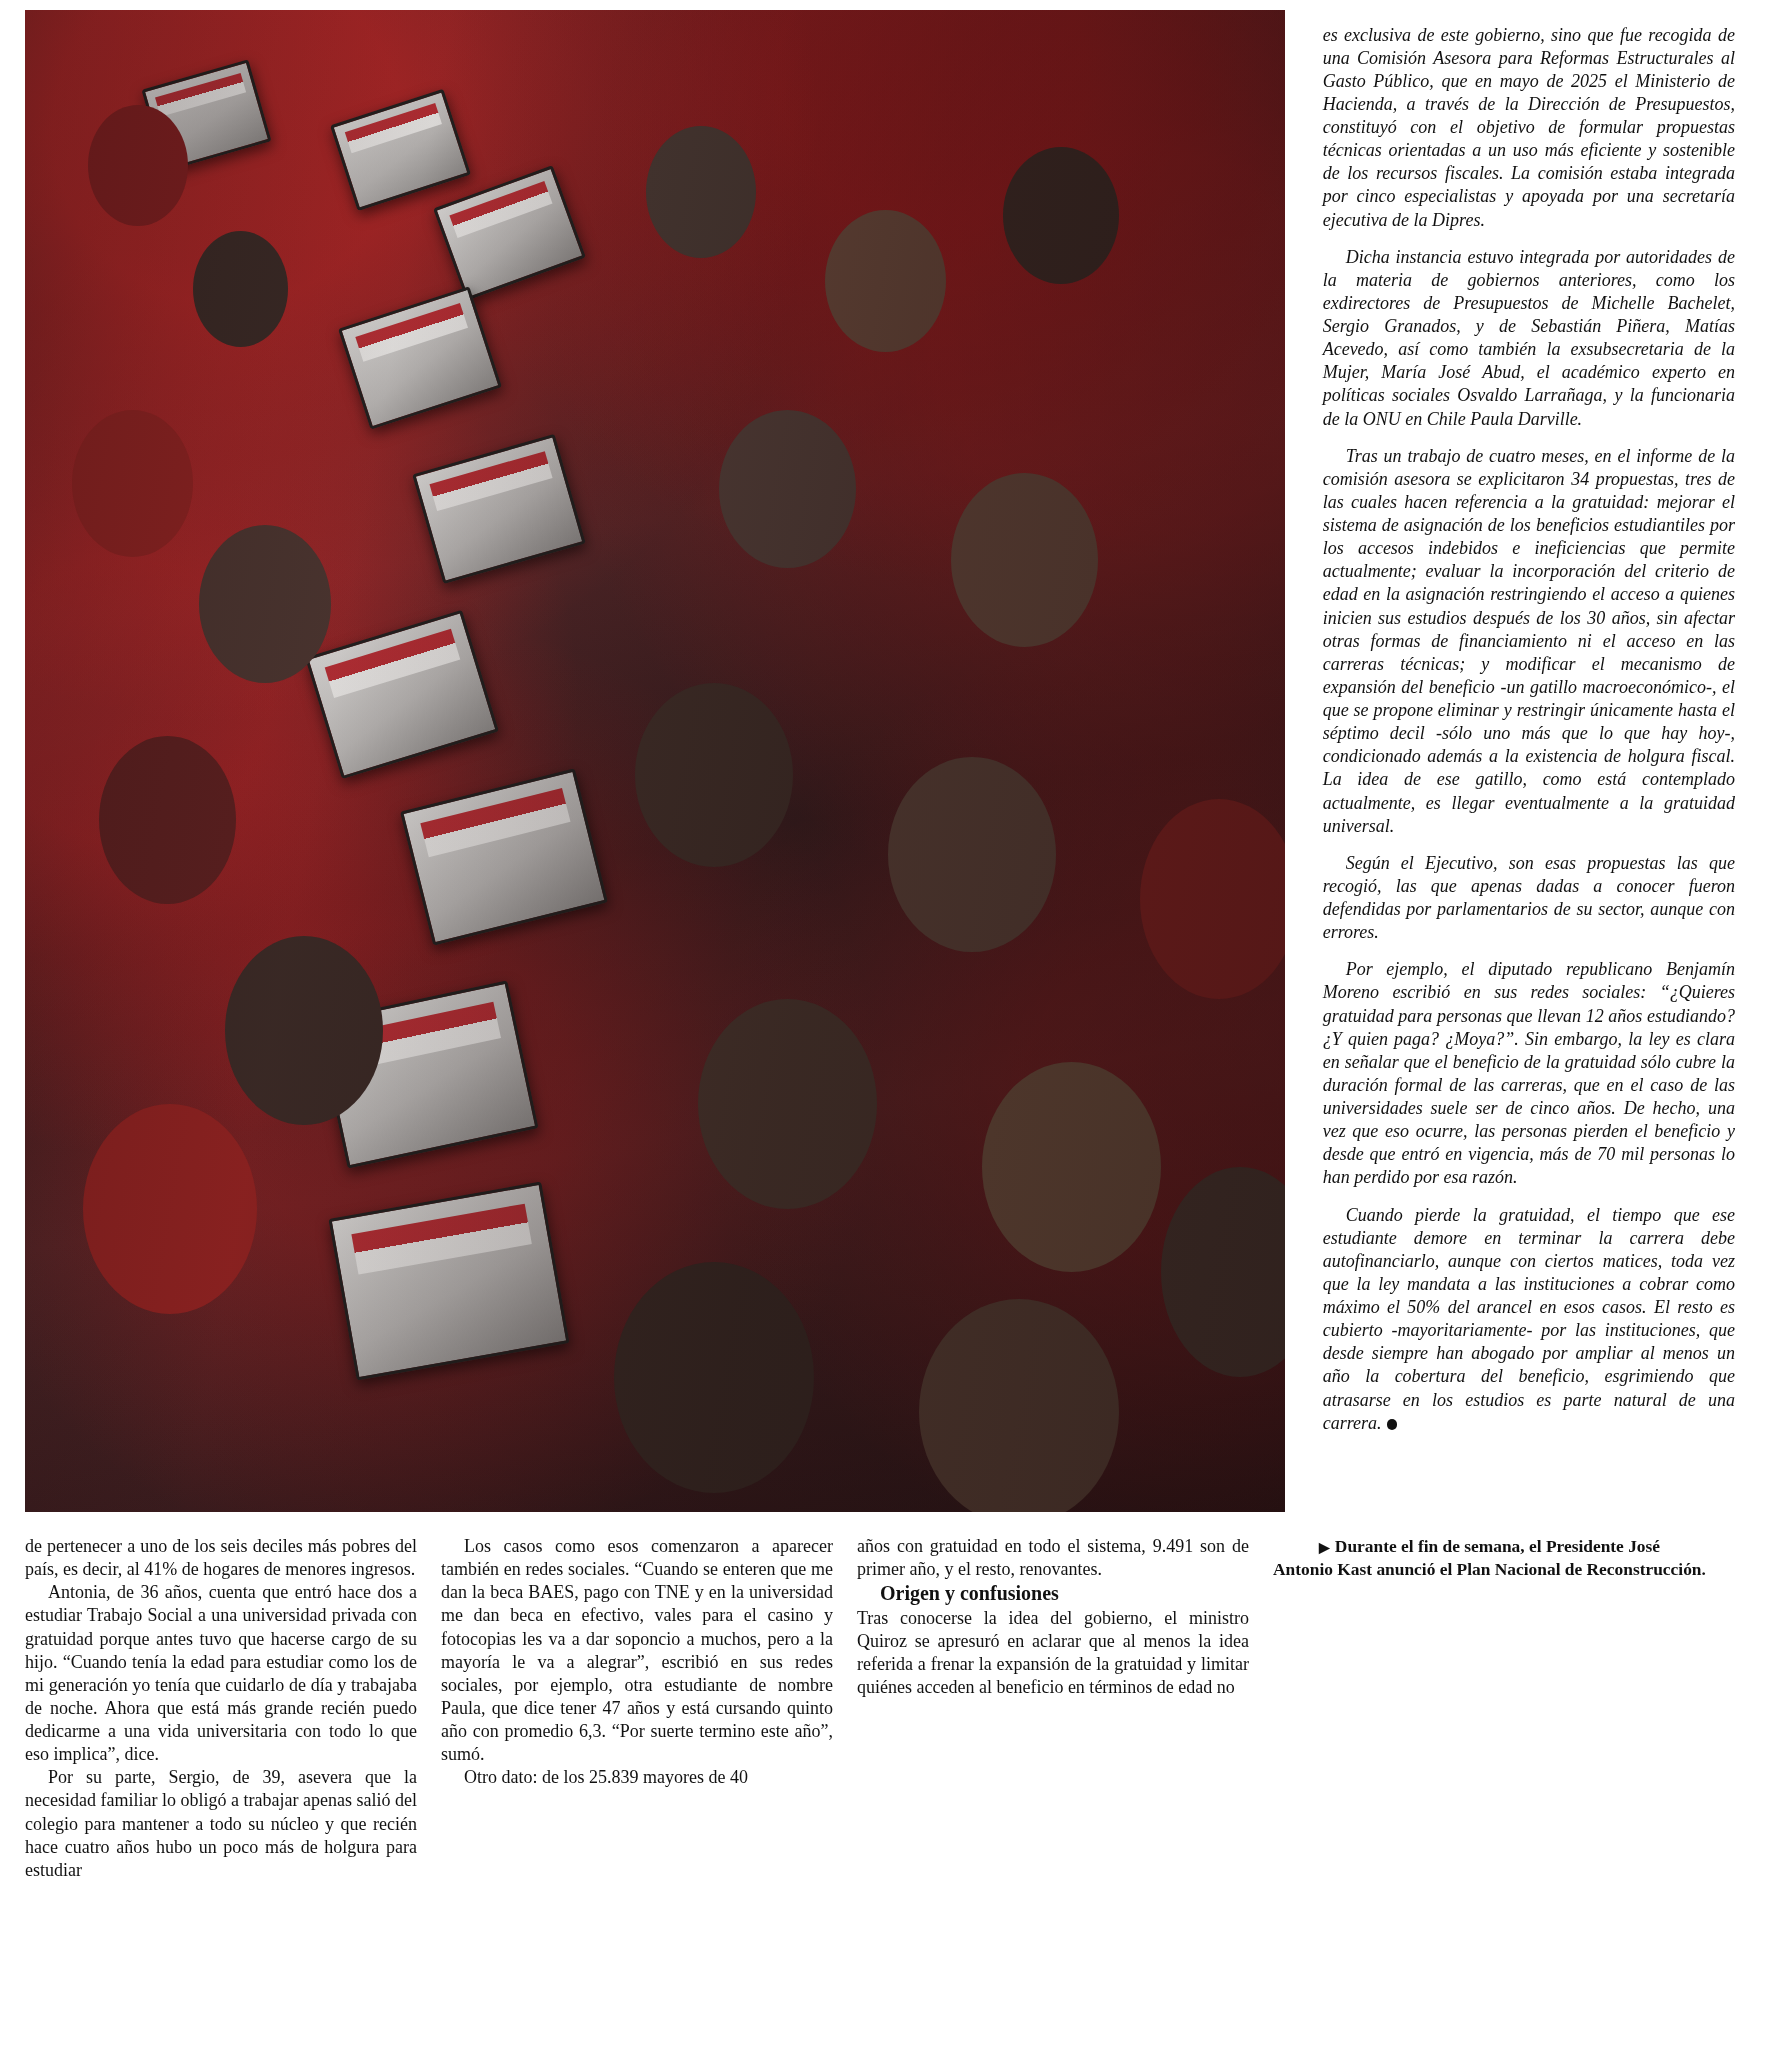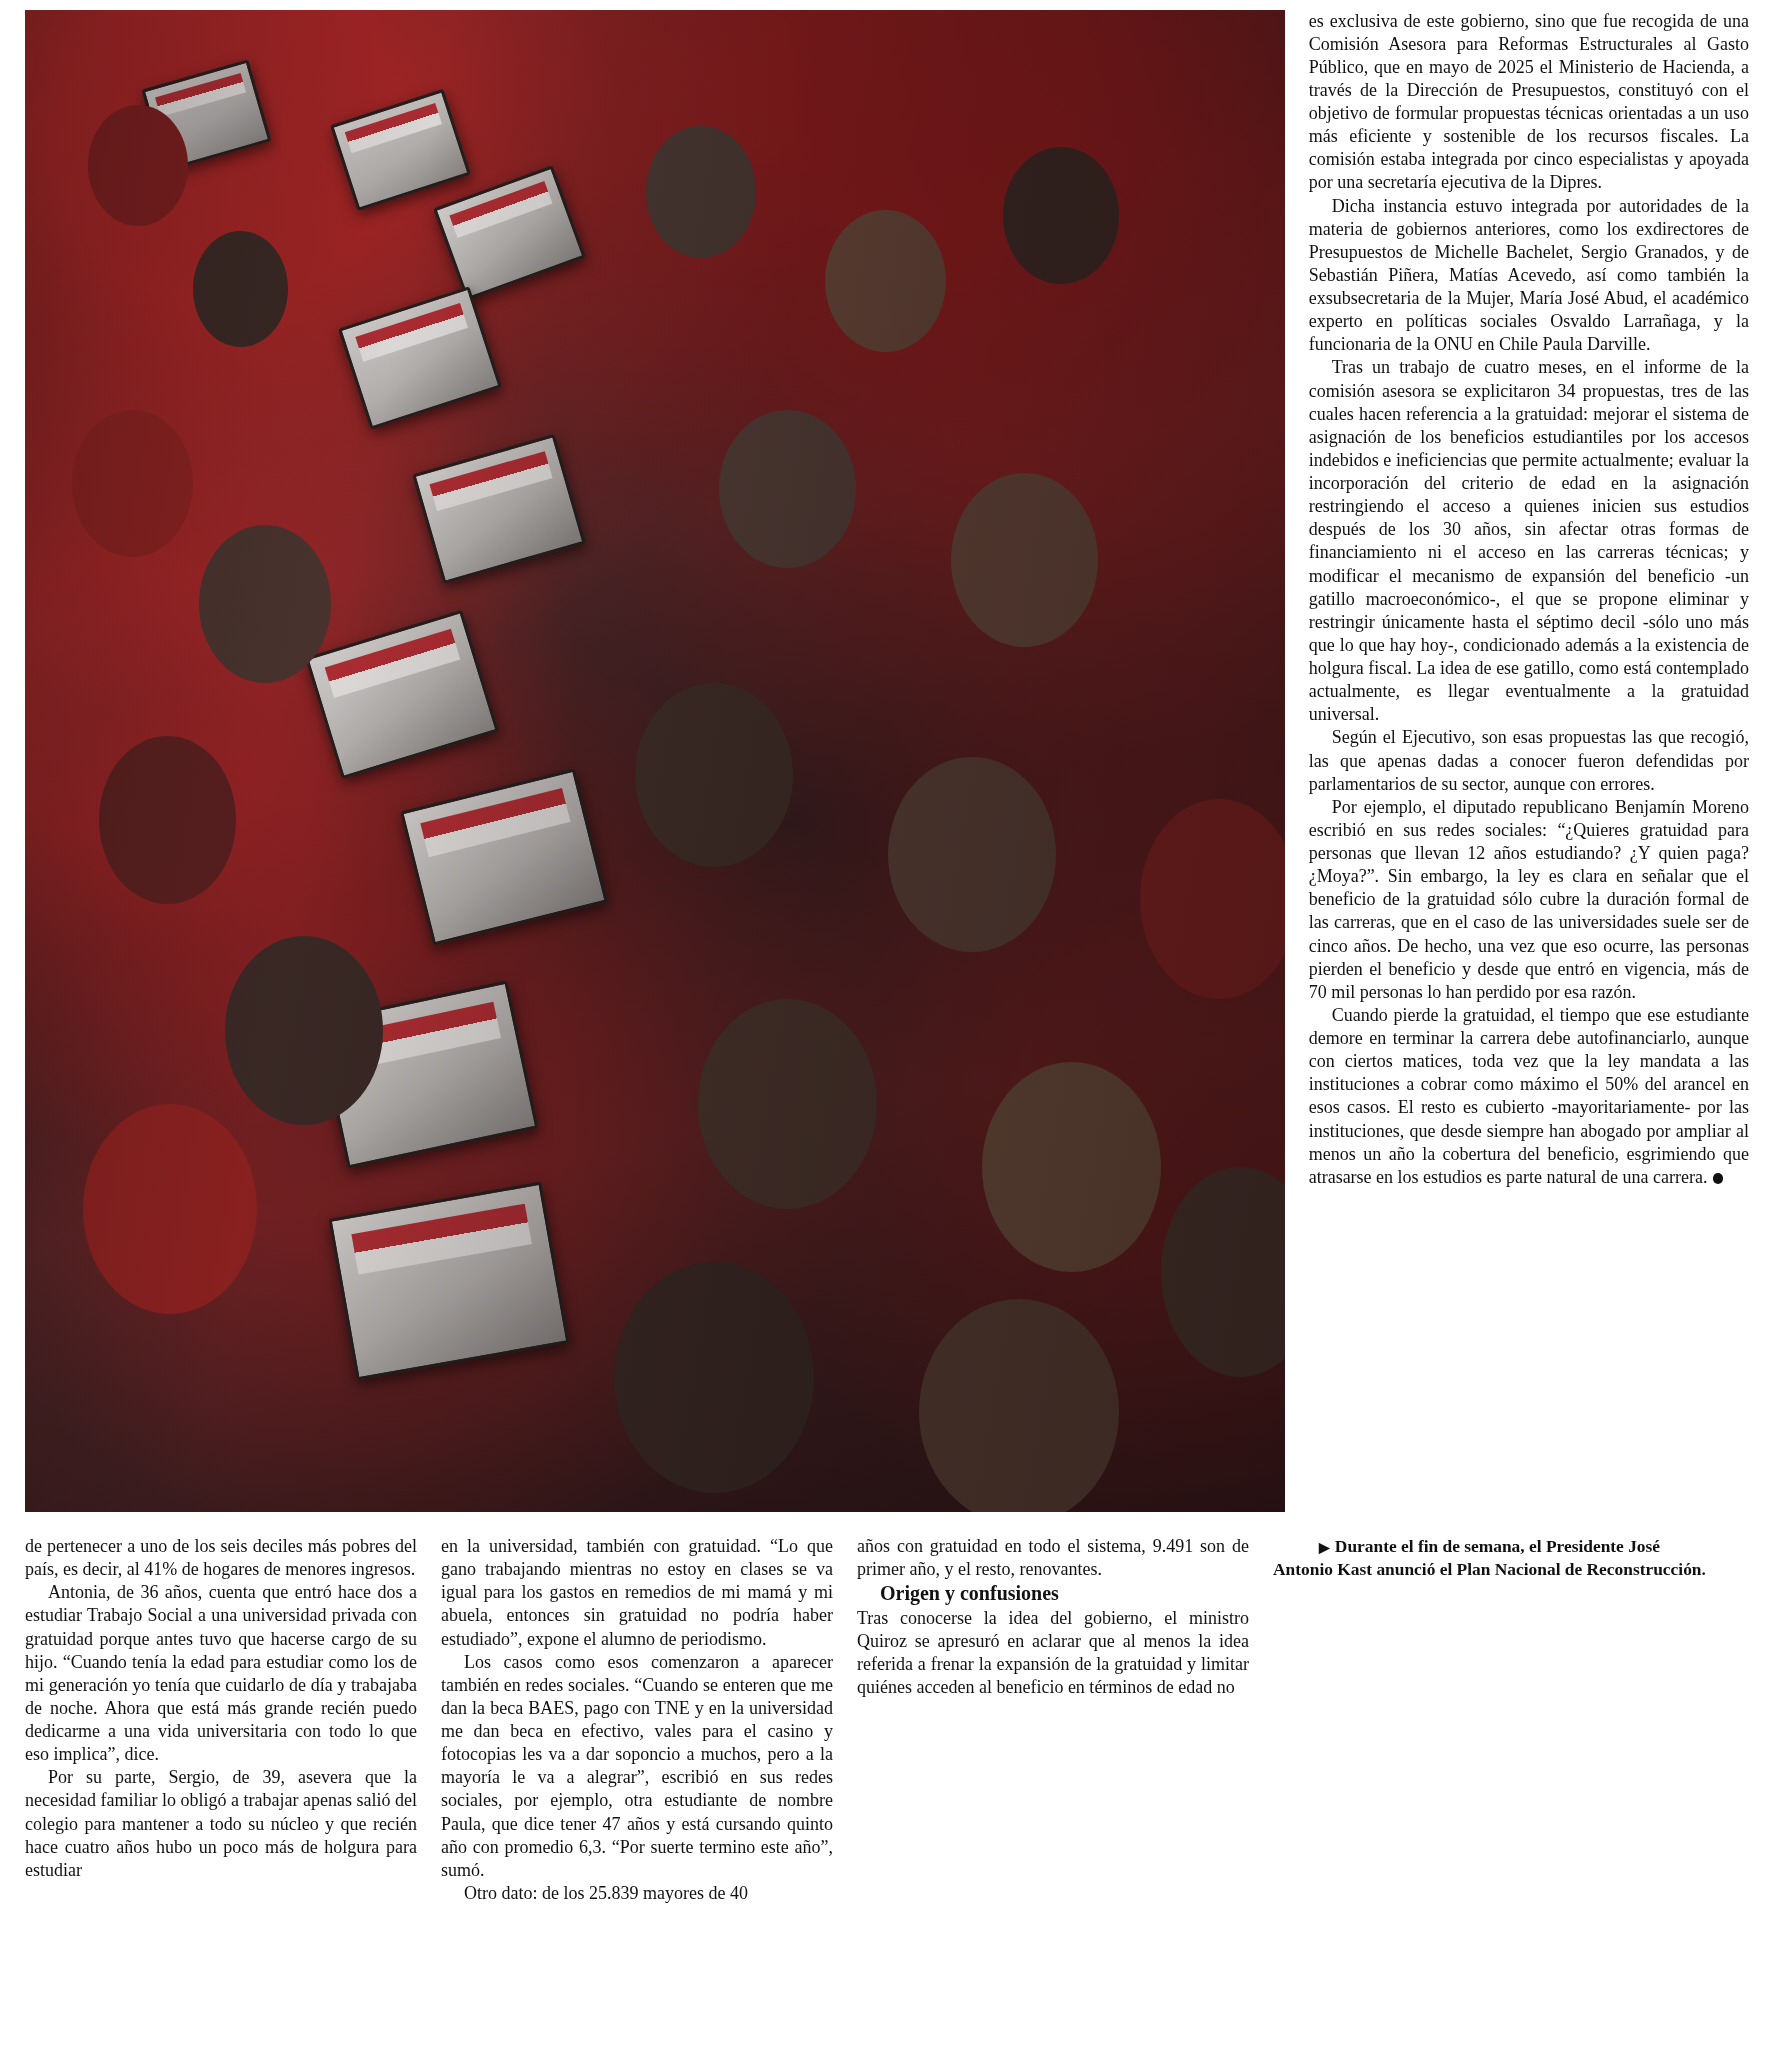--- a/index.html
+++ b/index.html
@@ -89,22 +89,23 @@
   .col-right-top {
     width: 445px;
     height: 1502px;
     font-size: 18px;
     line-height: 1.285;
     text-align: justify;
     hyphens: auto;
     -webkit-hyphens: auto;
   }
   .col-right-top p {
-    margin: 0;
+    margin: 14px;
     text-indent: 23px;
+    font-style: italic;
   }
   .col-right-top p.first {
     text-indent: 0;
   }
   .bottom {
     display: flex;
     flex-direction: row;
     gap: 24px;
     margin-top: 10.5px;
     height: 515px;
@@ -206,21 +207,20 @@
 
   <div class="bottom">
 
     <div class="col">
       <p class="first">de pertenecer a uno de los seis deciles más pobres del país, es decir, al 41% de hogares de menores ingresos.</p>
       <p>Antonia, de 36 años, cuenta que entró hace dos a estudiar Trabajo Social a una universidad privada con gratuidad porque antes tuvo que hacerse cargo de su hijo. “Cuando tenía la edad para estudiar como los de mi generación yo tenía que cuidarlo de día y trabajaba de noche. Ahora que está más grande recién puedo dedicarme a una vida universitaria con todo lo que eso implica”, dice.</p>
       <p>Por su parte, Sergio, de 39, asevera que la necesidad familiar lo obligó a trabajar apenas salió del colegio para mantener a todo su núcleo y que recién hace cuatro años hubo un poco más de holgura para estudiar</p>
     </div>
 
     <div class="col">
-      <p class="first">en la universidad, también con gratuidad. “Lo que gano trabajando mientras no estoy en clases se va igual para los gastos en remedios de mi mamá y mi abuela, entonces sin gratuidad no podría haber estudiado”, expone el alumno de periodismo.</p>
       <p>Los casos como esos comenzaron a aparecer también en redes sociales. “Cuando se enteren que me dan la beca BAES, pago con TNE y en la universidad me dan beca en efectivo, vales para el casino y fotocopias les va a dar soponcio a muchos, pero a la mayoría le va a alegrar”, escribió en sus redes sociales, por ejemplo, otra estudiante de nombre Paula, que dice tener 47 años y está cursando quinto año con promedio 6,3. “Por suerte termino este año”, sumó.</p>
       <p>Otro dato: de los 25.839 mayores de 40</p>
     </div>
 
     <div class="col">
       <p class="first">años con gratuidad en todo el sistema, 9.491 son de primer año, y el resto, renovantes.</p>
       <p class="subhead">Origen y confusiones</p>
       <p class="first">Tras conocerse la idea del gobierno, el ministro Quiroz se apresuró en aclarar que al menos la idea referida a frenar la expansión de la gratuidad y limitar quiénes acceden al beneficio en términos de edad no</p>
     </div>
 

